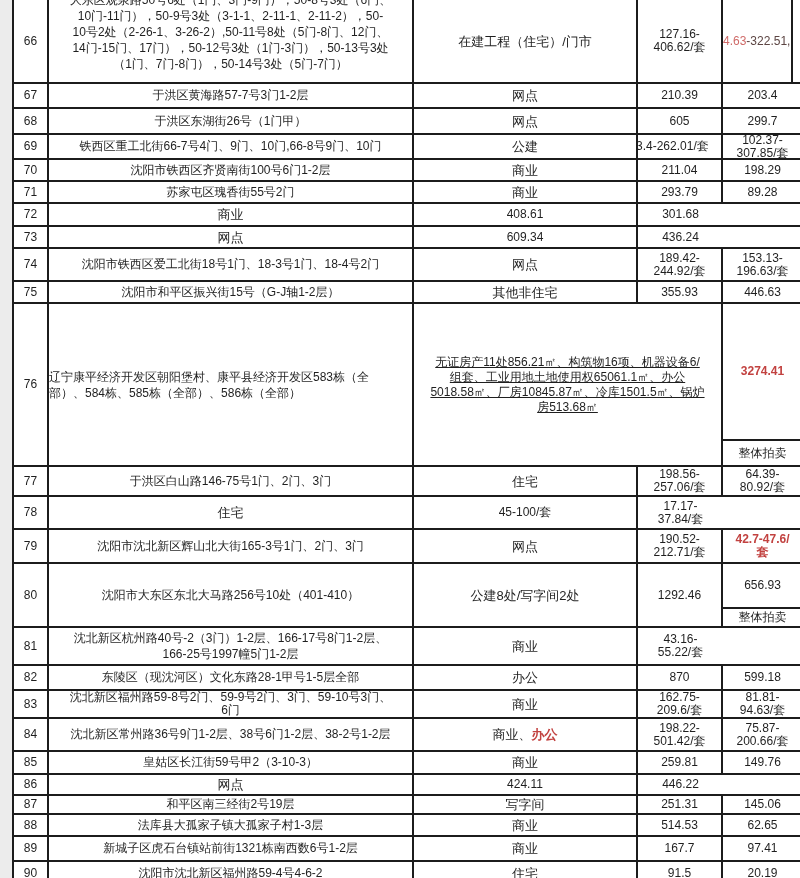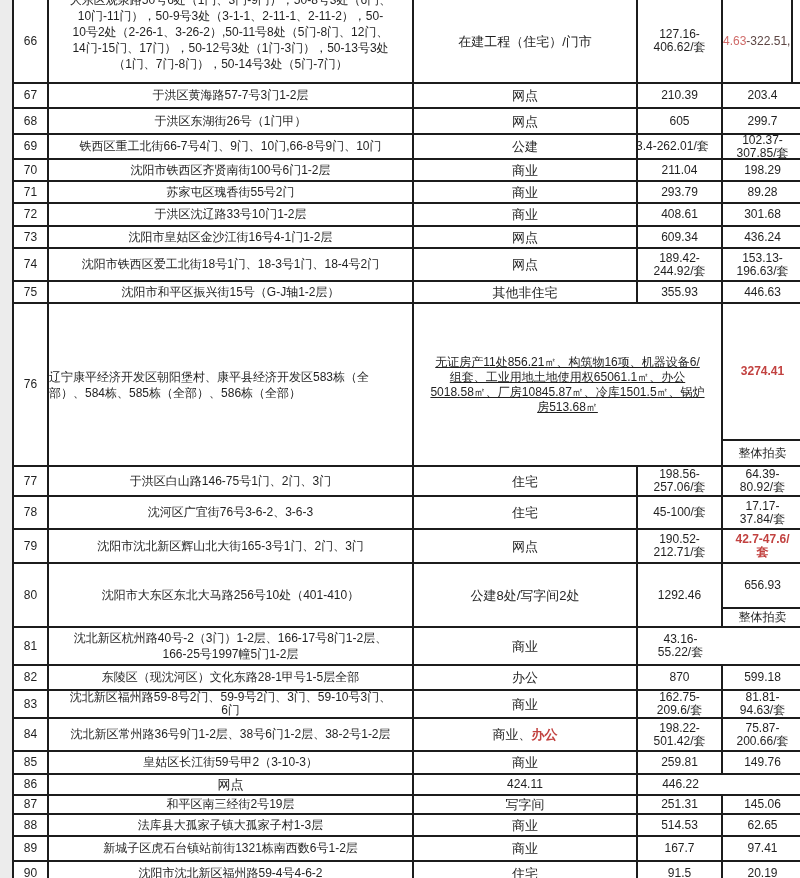--- a/index.html
+++ b/index.html
@@ -150,40 +150,34 @@
         </div>
       <div class="c price">
           <span>89.28</span>
         </div>
     </div>
 
     <div class="r" style="height:23px">
       <div class="c num">
           <span>72</span>
         </div>
-      <div class="c addr">
-          <span class="nw">于洪区沈辽路33号10门1-2层</span>
-        </div>
       <div class="c typ">
           <span>商业</span>
         </div>
       <div class="c area">
           <span>408.61</span>
         </div>
       <div class="c price">
           <span>301.68</span>
         </div>
     </div>
 
     <div class="r" style="height:22px">
       <div class="c num">
           <span>73</span>
-        </div>
-      <div class="c addr">
-          <span class="nw">沈阳市皇姑区金沙江街16号4-1门1-2层</span>
         </div>
       <div class="c typ">
           <span>网点</span>
         </div>
       <div class="c area">
           <span>609.34</span>
         </div>
       <div class="c price">
           <span>436.24</span>
         </div>
@@ -268,23 +262,20 @@
       <div class="c price">
           <span class="pre">64.39-
 80.92/套</span>
         </div>
     </div>
 
     <div class="r" style="height:33px">
       <div class="c num">
           <span>78</span>
         </div>
-      <div class="c addr">
-          <span class="nw">沈河区广宜街76号3-6-2、3-6-3</span>
-        </div>
       <div class="c typ">
           <span>住宅</span>
         </div>
       <div class="c area">
           <span>45-100/套</span>
         </div>
       <div class="c price">
           <span class="pre">17.17-
 37.84/套</span>
         </div>

